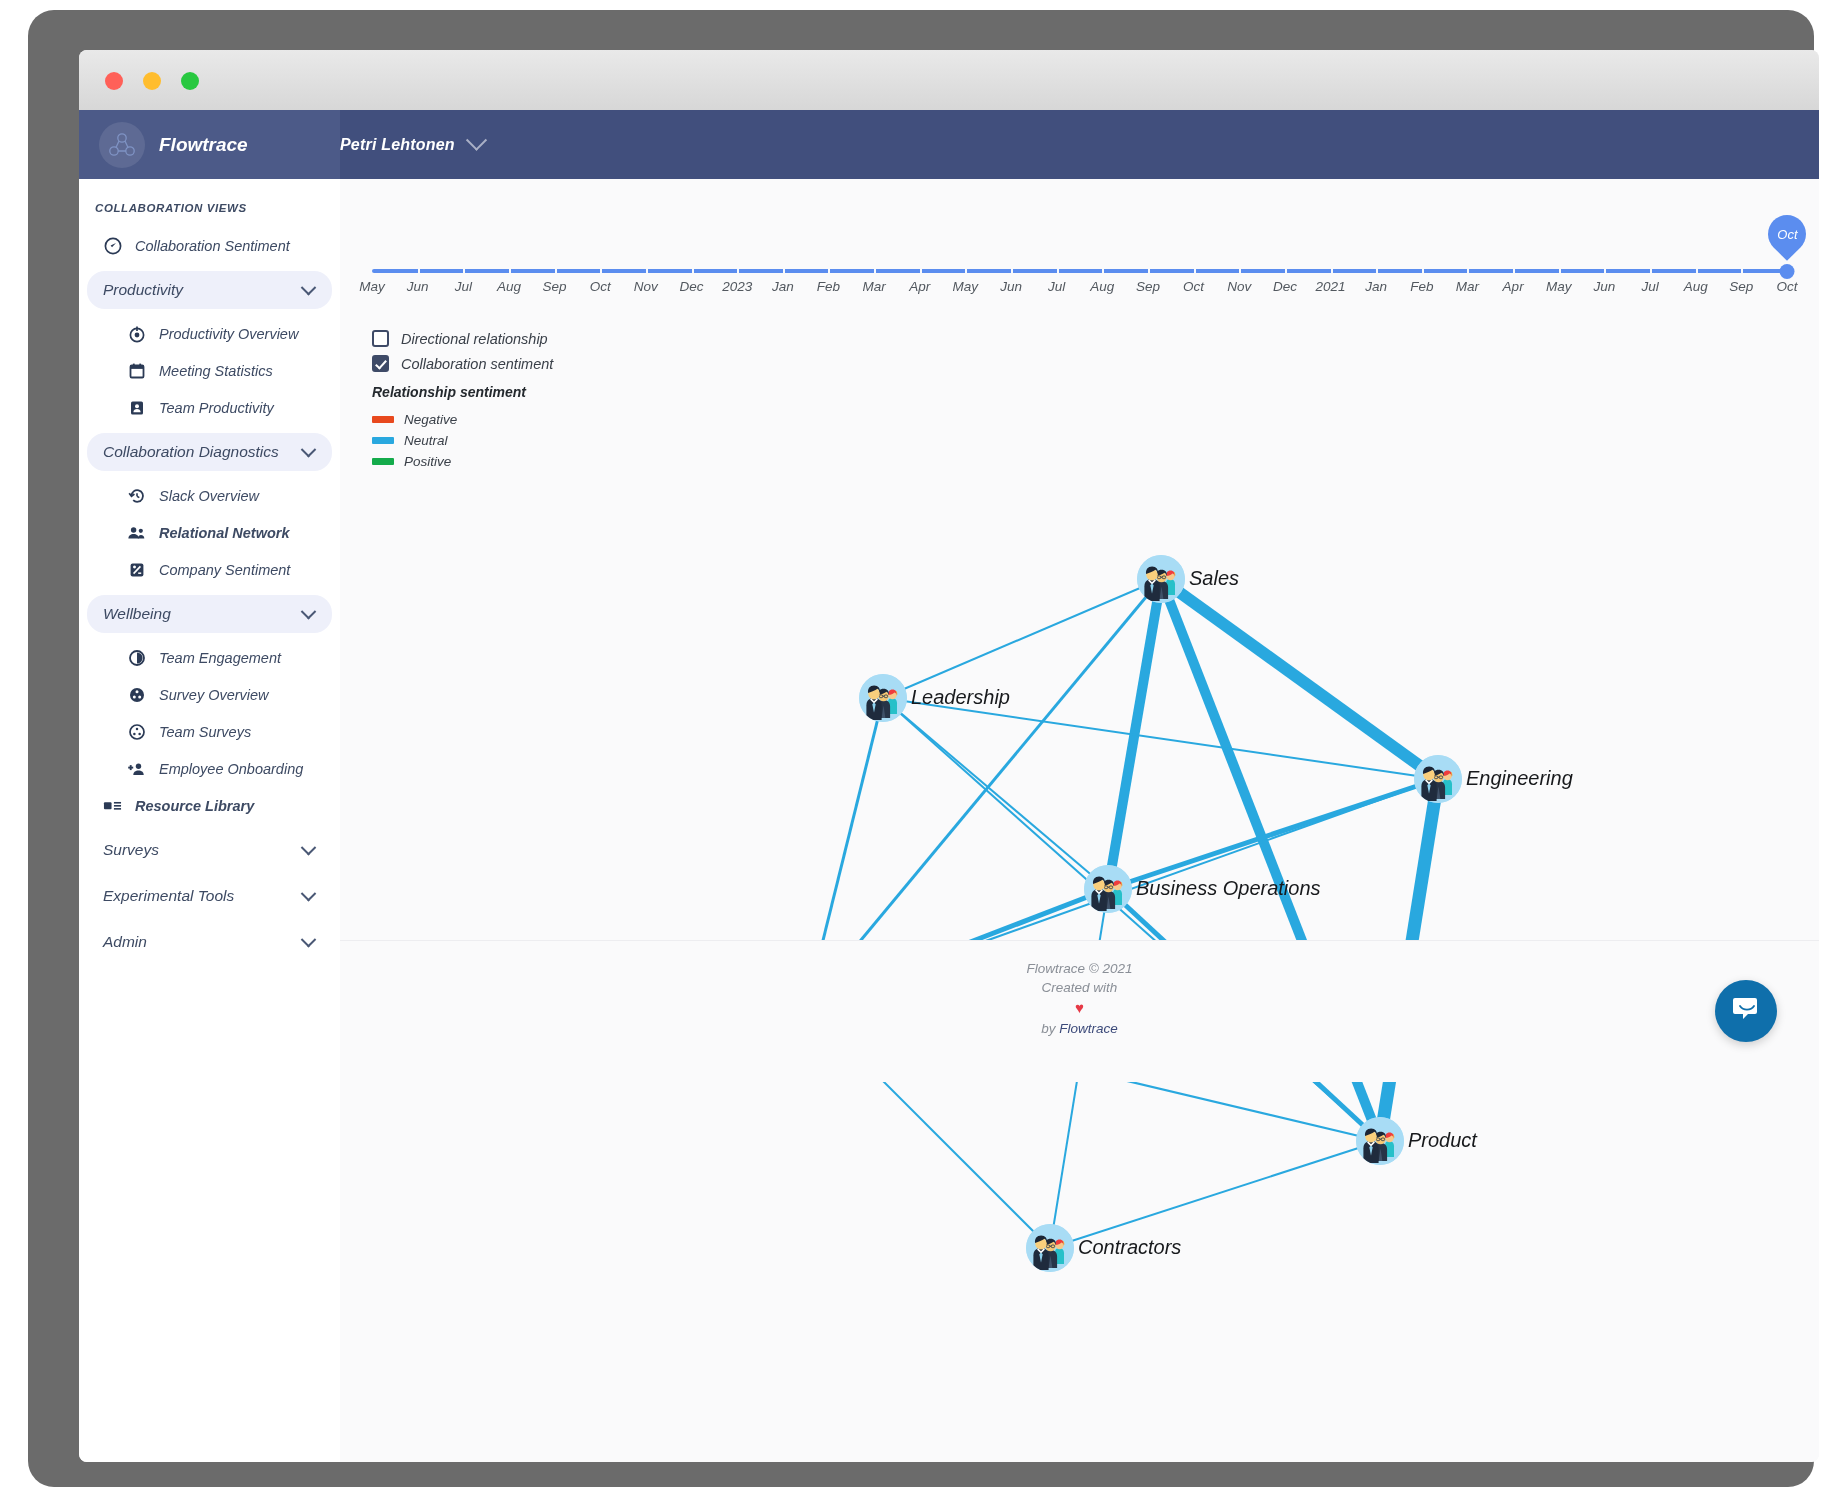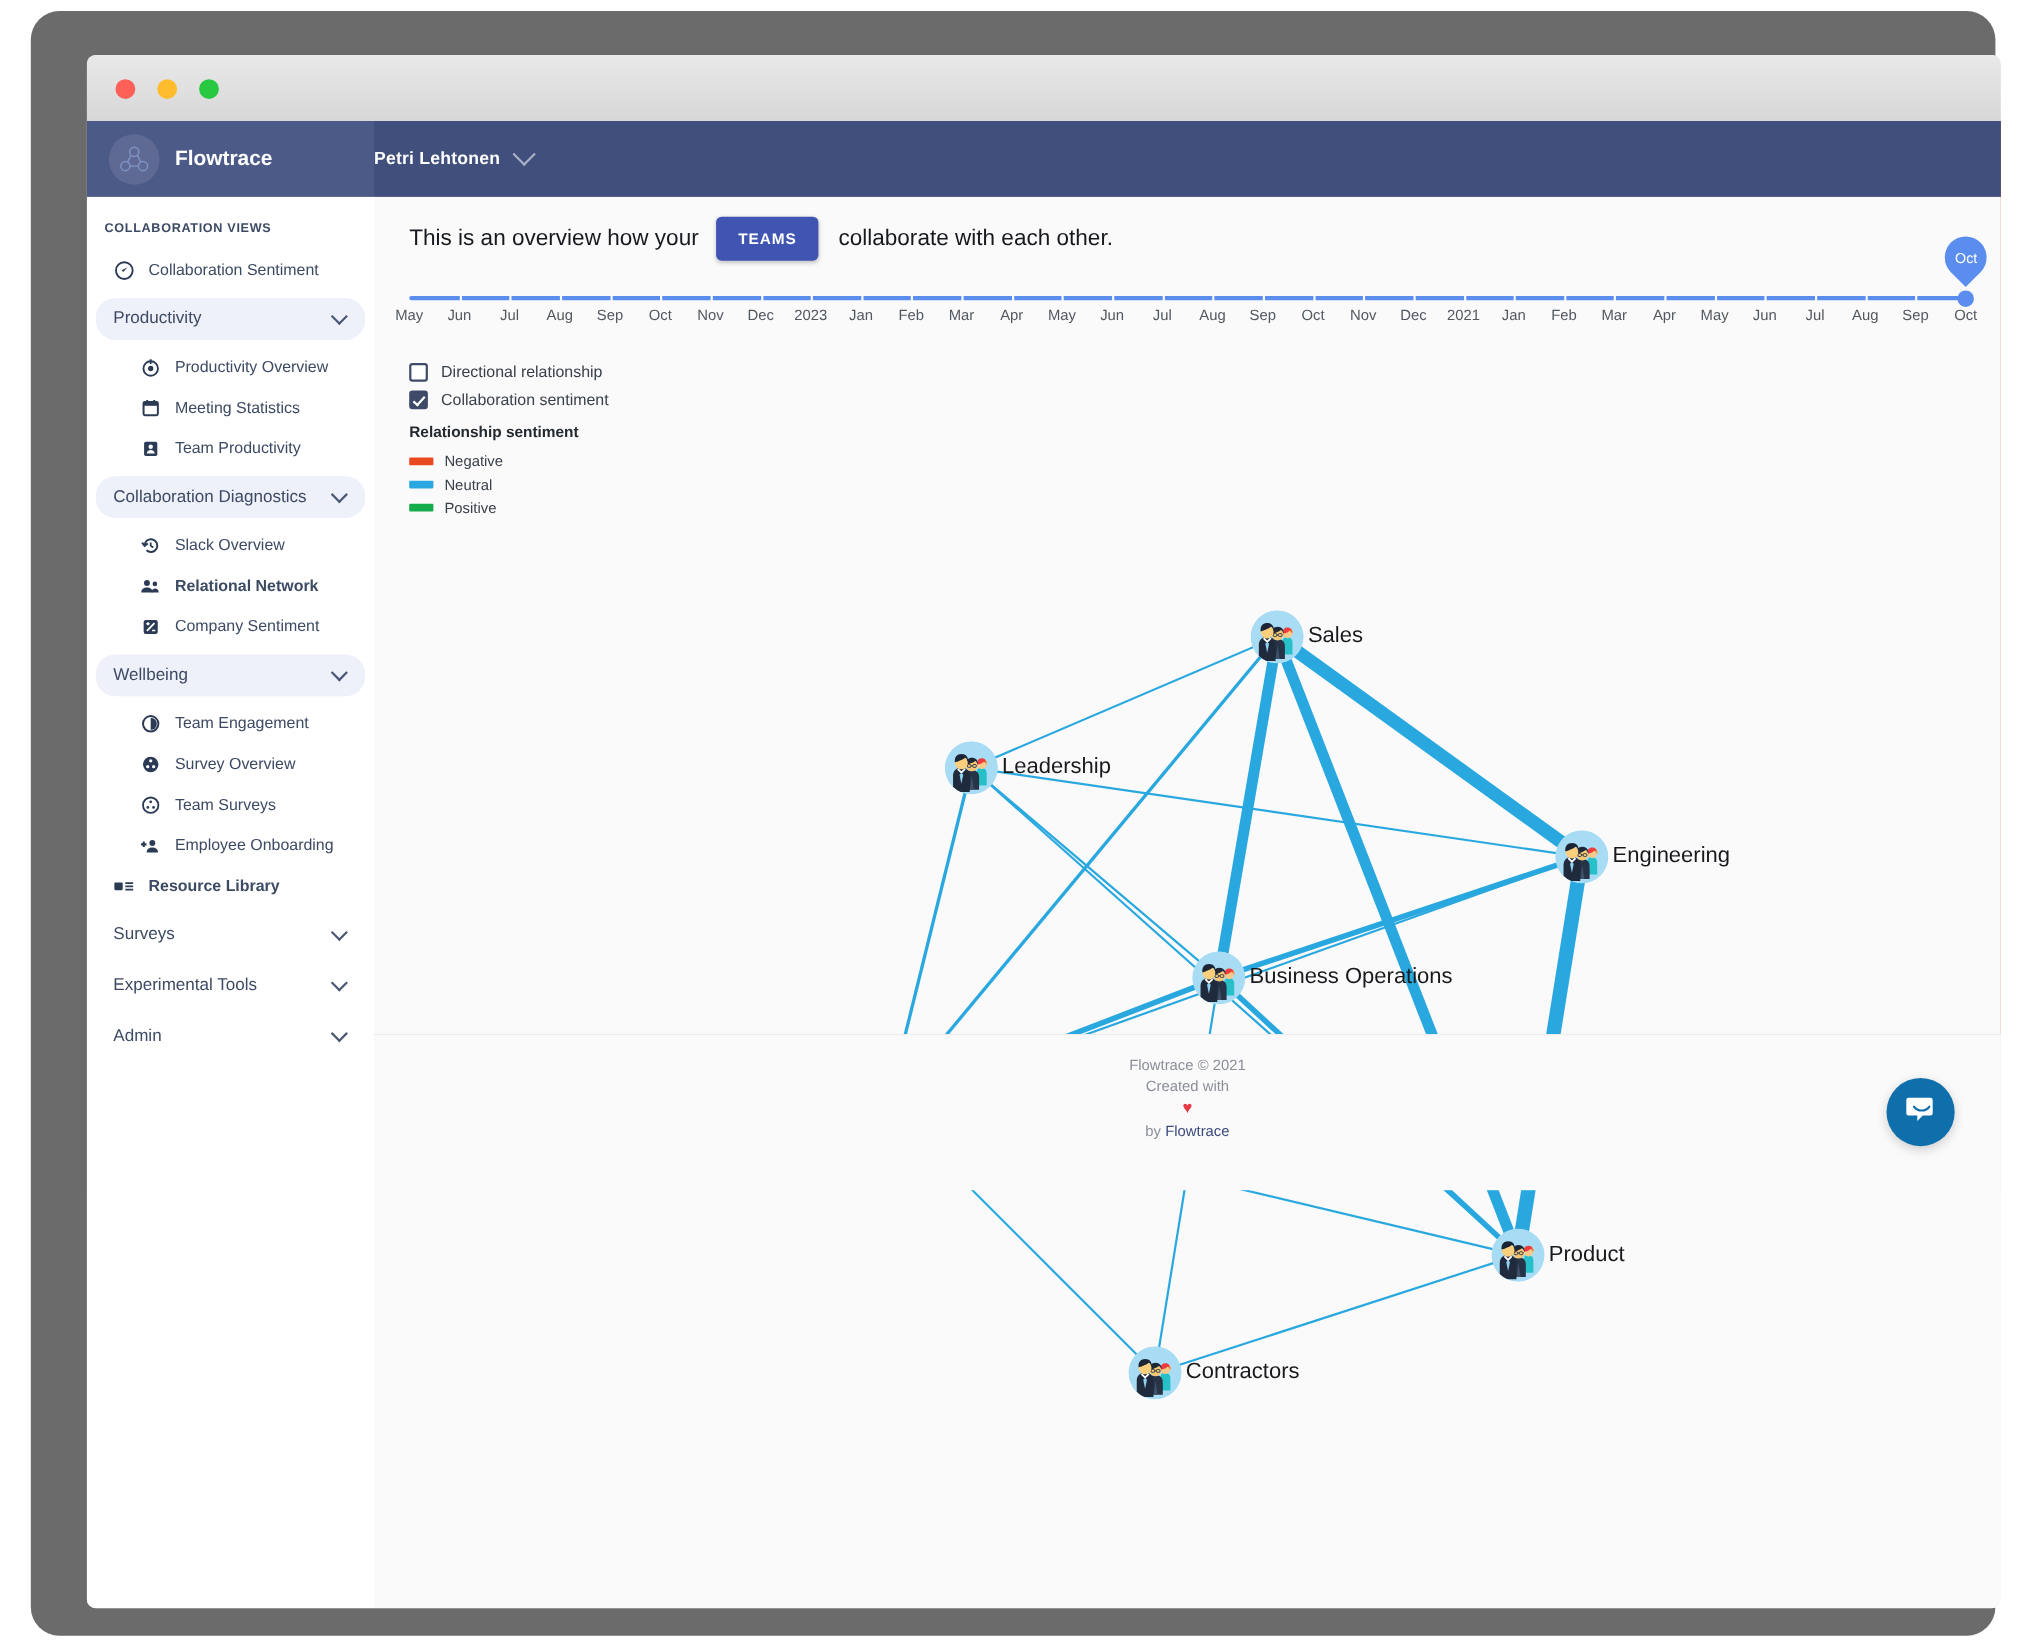--- a/index.html
+++ b/index.html
@@ -59,21 +59,22 @@
   .dot.yellow { left: 64px;  background: #ffbd2e; }
   .dot.green  { left: 102px; background: #28c840; }
 
   
   #app {
     position: absolute;
     left: 0;
     top: 60px;
     width: 1740px;
     height: 972px;
-    background: #c2410c;
+    background: #404040;
+    font-style: italic;
   }
 
   
   #topbar {
     position: absolute;
     left: 261px; top: 0;
     width: 1479px; height: 69px;
     background: #414f7d;
     display: flex;
     align-items: center;
@@ -577,25 +578,20 @@
 
         <div id="topbar">
           <div id="user-menu">
             <span id="user-name">Petri Lehtonen</span>
             <span class="chev"></span>
           </div>
         </div>
 
         <div id="content">
 
-          <div id="headline">
-            <span class="t1">This is an overview how your</span>
-            <span id="teams-pill">TEAMS</span>
-            <span class="t2">collaborate  with each other.</span>
-          </div>
 
           <div id="timeline">
             <div id="track" style="background: rgb(91, 141, 239);"></div>
             <div id="ticks">
                 <div class="tick" style="left: 45.6452px;"></div>
                 <div class="tick" style="left: 91.2903px;"></div>
                 <div class="tick" style="left: 136.935px;"></div>
                 <div class="tick" style="left: 182.581px;"></div>
                 <div class="tick" style="left: 228.226px;"></div>
                 <div class="tick" style="left: 273.871px;"></div>

